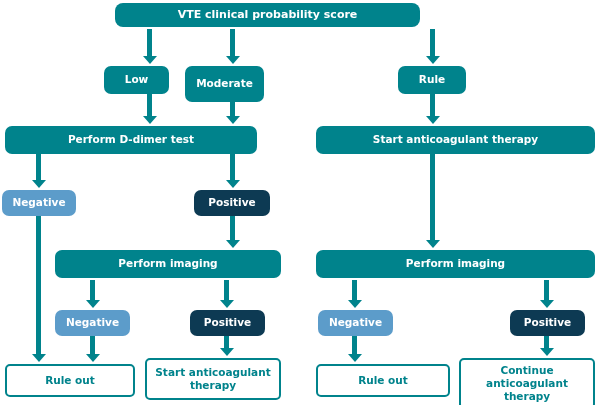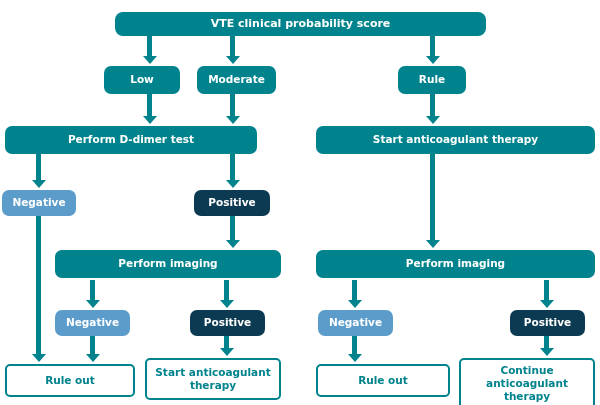--- a/index.html
+++ b/index.html
@@ -75,24 +75,24 @@
   <div class="arrow" style="left:90px;top:280px;height:20px"></div>
   <div class="arrow" style="left:224px;top:280px;height:20px"></div>
   <div class="arrow" style="left:90px;top:336px;height:18px"></div>
   <div class="arrow" style="left:224px;top:336px;height:12px"></div>
   <div class="arrow" style="left:430px;top:154px;height:86px"></div>
   <div class="arrow" style="left:352px;top:280px;height:20px"></div>
   <div class="arrow" style="left:544px;top:280px;height:20px"></div>
   <div class="arrow" style="left:352px;top:336px;height:18px"></div>
   <div class="arrow" style="left:544px;top:336px;height:12px"></div>
 
-  <div class="node teal root-node" style="left:115px;top:12px;width:371px;height:24px">VTE clinical probability score</div>
+  <div class="node teal root-node" style="left:115px;top:3px;width:305px;height:24px">VTE clinical probability score</div>
 
-  <div class="node teal" style="left:104px;top:66px;width:76px;height:28px">Low</div>
-  <div class="node teal" style="left:197px;top:66px;width:79px;height:28px">Moderate</div>
+  <div class="node teal" style="left:104px;top:66px;width:65px;height:28px">Low</div>
+  <div class="node teal" style="left:185px;top:66px;width:79px;height:36px">Moderate</div>
   <div class="node teal" style="left:398px;top:66px;width:68px;height:28px">Rule</div>
 
   <div class="node teal" style="left:5px;top:126px;width:252px;height:28px">Perform D-dimer test</div>
   <div class="node teal" style="left:316px;top:126px;width:279px;height:28px">Start anticoagulant therapy</div>
 
   <div class="node blue" style="left:2px;top:190px;width:74px;height:26px">Negative</div>
   <div class="node navy" style="left:194px;top:190px;width:76px;height:26px">Positive</div>
 
   <div class="node teal" style="left:55px;top:250px;width:226px;height:28px">Perform imaging</div>
   <div class="node blue" style="left:55px;top:310px;width:75px;height:26px">Negative</div>

